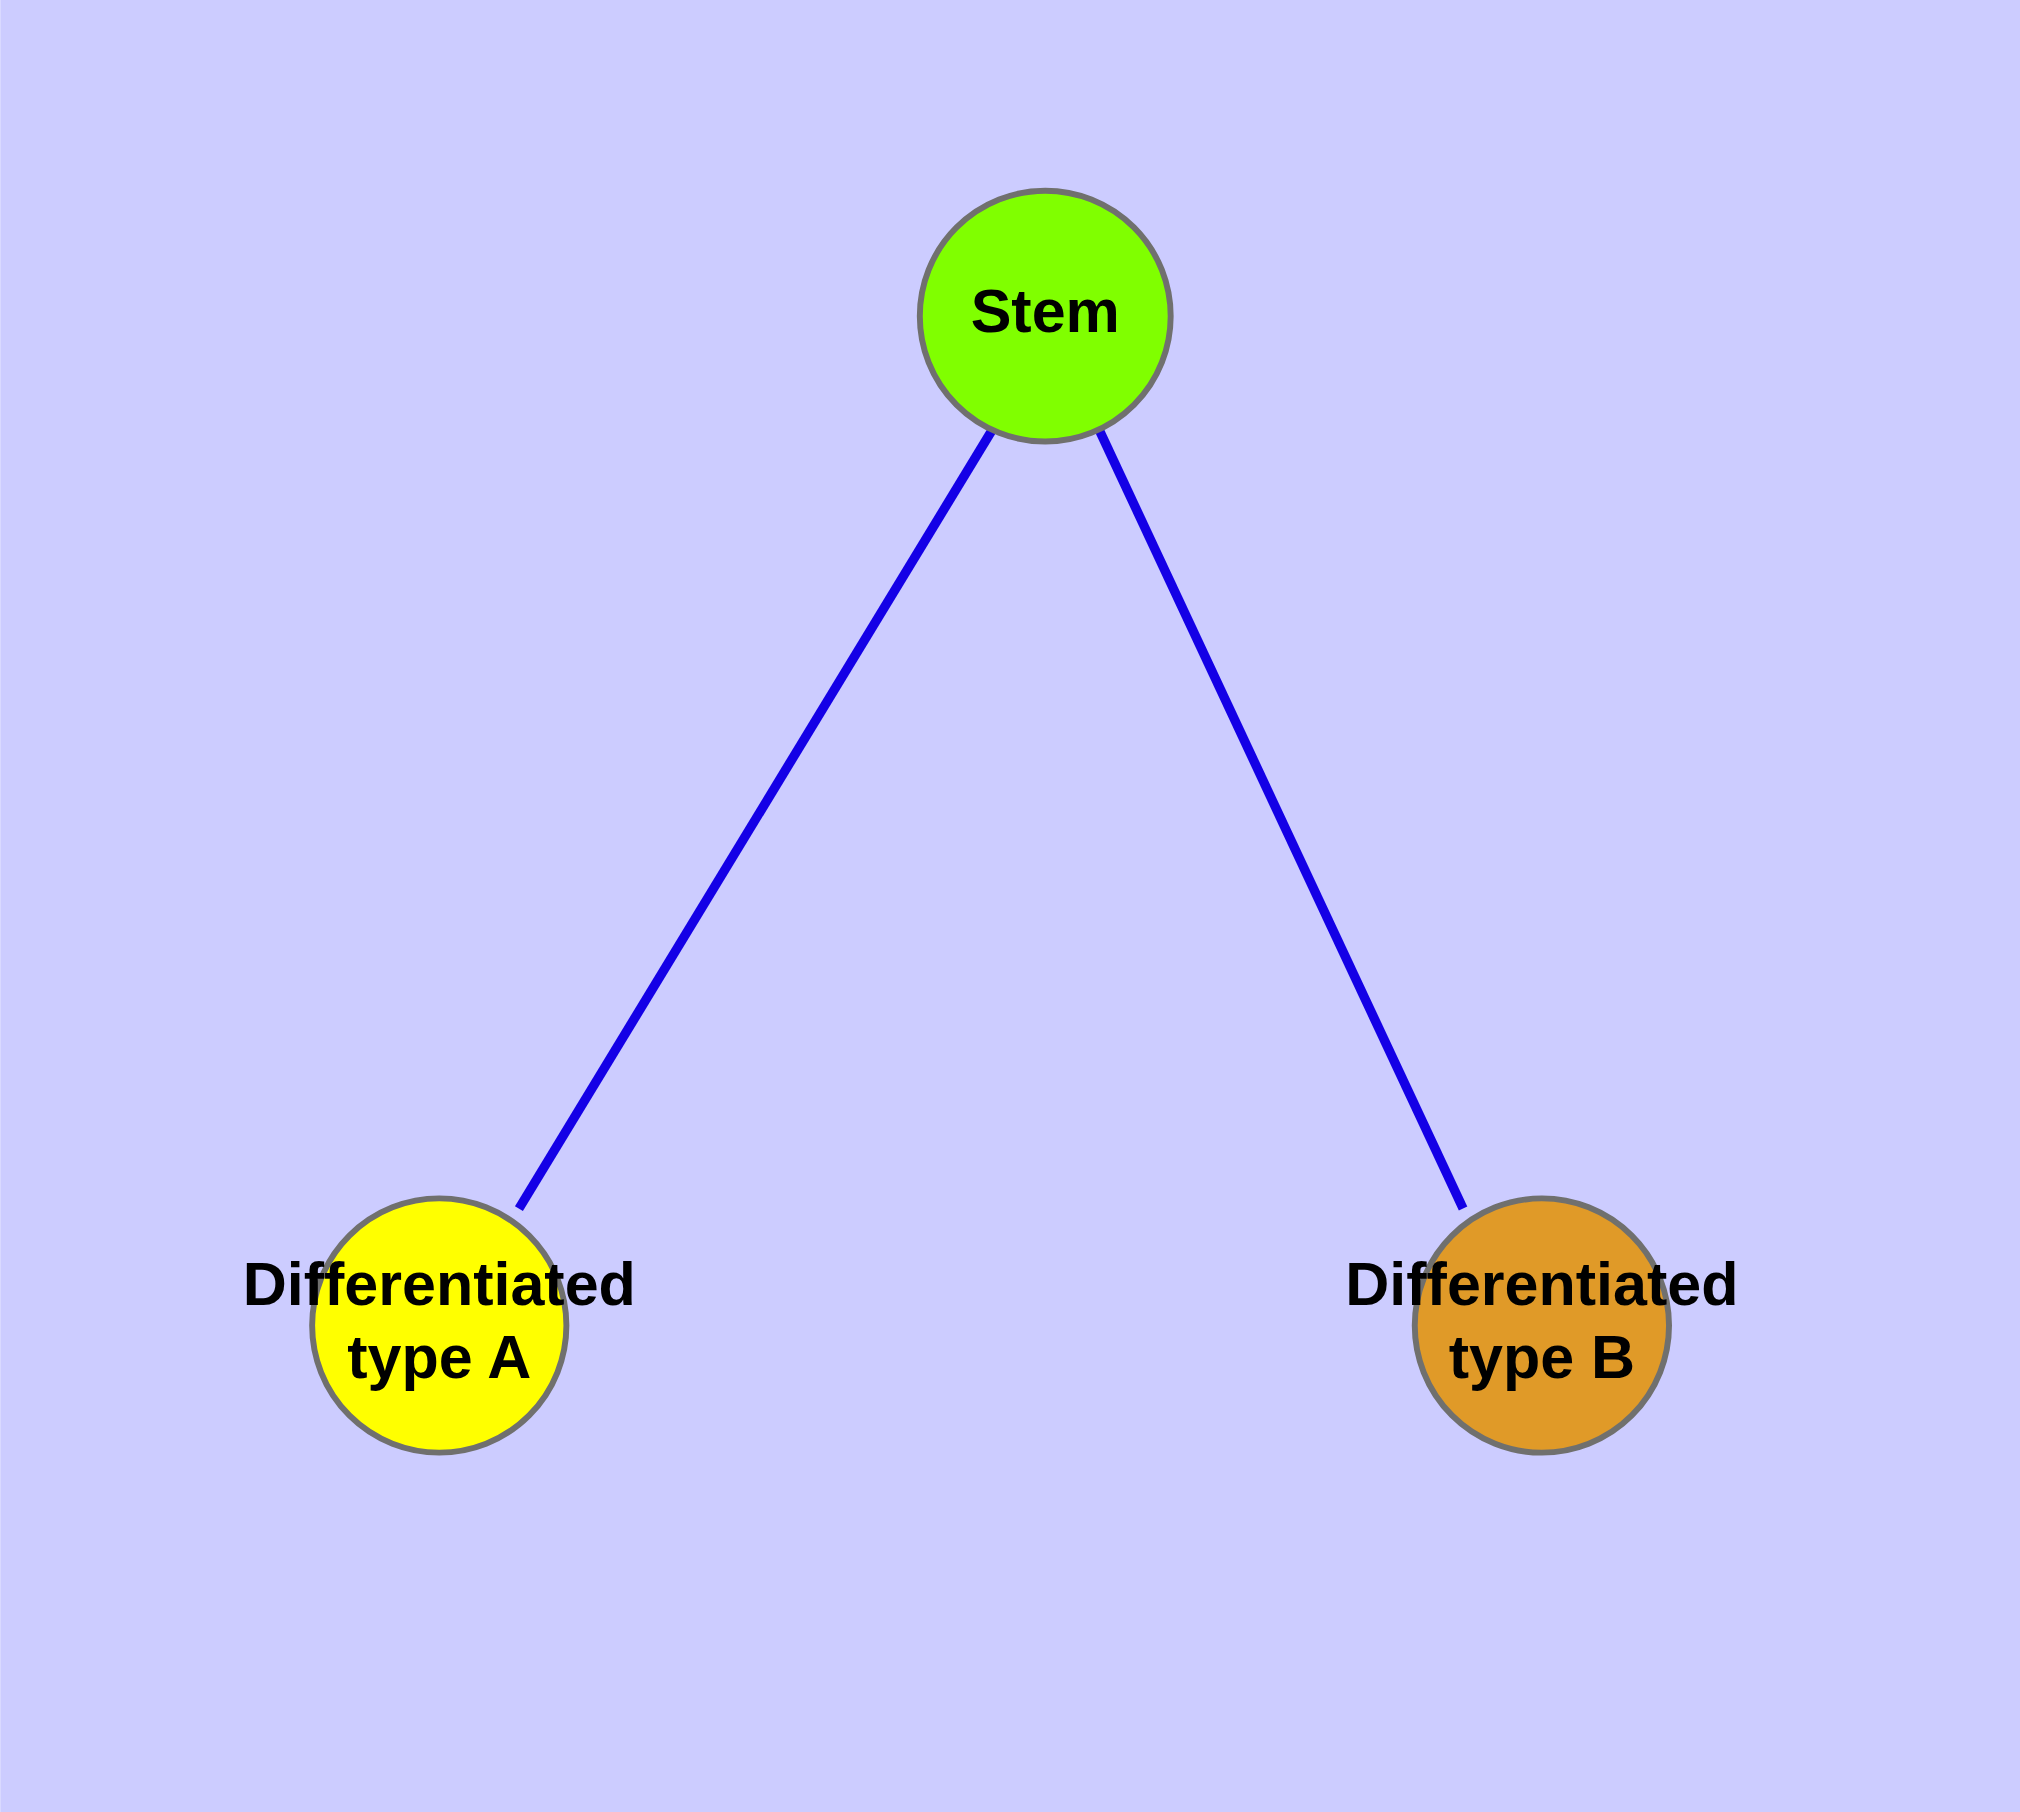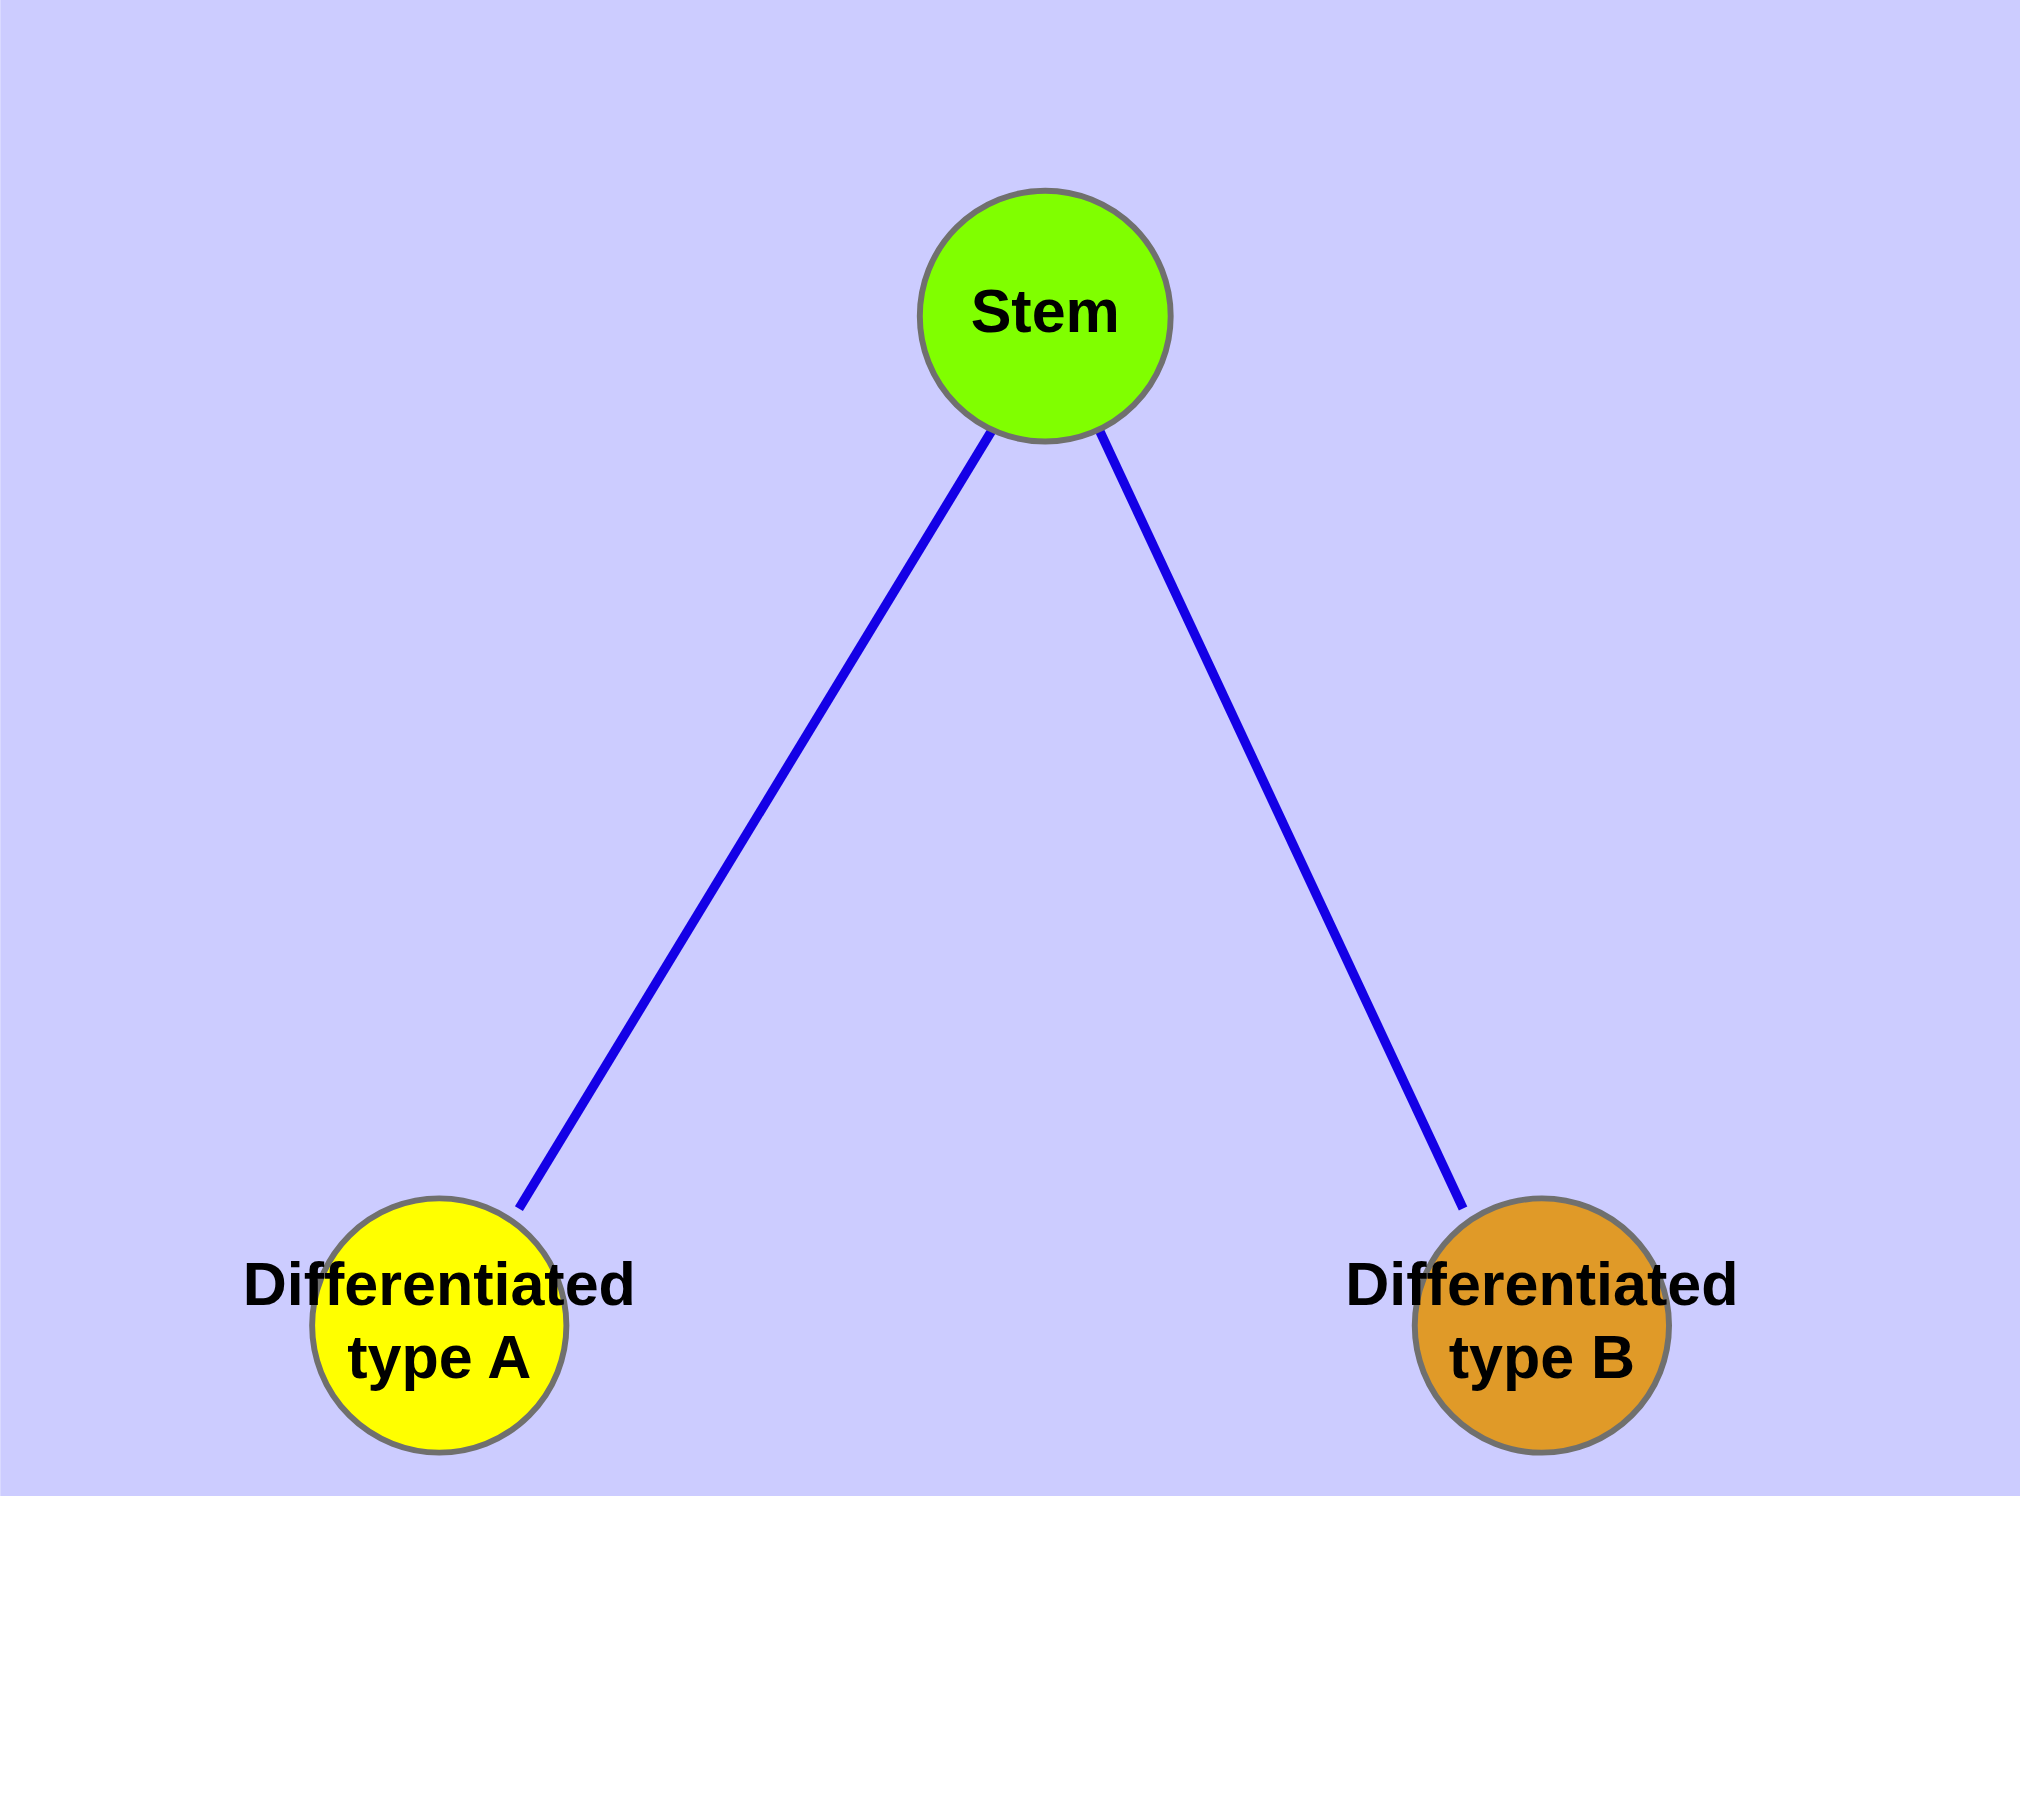--- a/index.html
+++ b/index.html
@@ -26,21 +26,21 @@
     font-family: "Liberation Sans", sans-serif;
     font-weight: bold;
     fill: #000000;
     text-anchor: middle;
     dominant-baseline: middle;
   }
 </style>
 </head>
 <body>
 
-<div id="canvas" style="width: 2021px; height: 1496px;">
+<div id="canvas" style="width: 2021px; height: 1812px;">
   <svg id="graph-svg" viewBox="0 0 2384 2138" xmlns="http://www.w3.org/2000/svg" style="width: 2021px; height: 1812px;">
     <rect id="bg-rect" x="0" y="0" width="2384" height="2138" fill="#CCCCFF"></rect>
     <g id="edge-layer">
         <line x1="1170" y1="508" x2="612" y2="1426" stroke="#1400E6" stroke-width="11" stroke-linecap="butt"></line>
         <line x1="1297" y1="508" x2="1726" y2="1426" stroke="#1400E6" stroke-width="11" stroke-linecap="butt"></line>
       </g>
     <g id="node-layer">
         <g>
           <circle cx="1233" cy="373" r="148" fill="#80FF00" stroke="#70706E" stroke-width="7"></circle>
           <text class="node-label" x="1233" y="373" font-size="72" fill="#000000"><tspan x="1233" dy="0">Stem</tspan></text>

